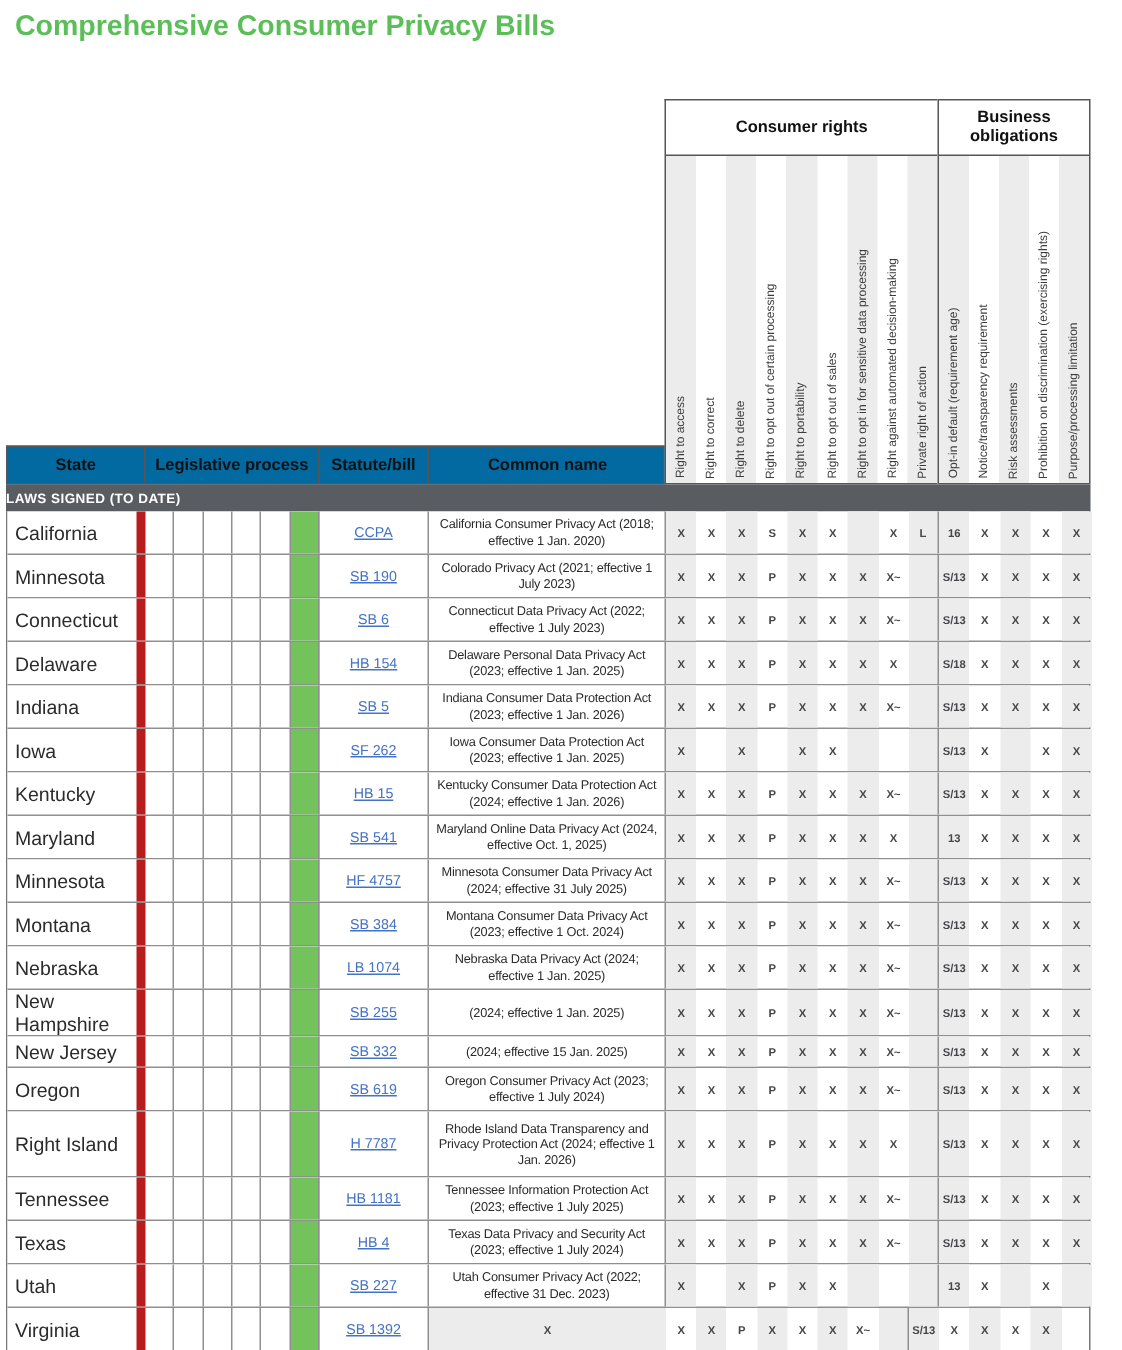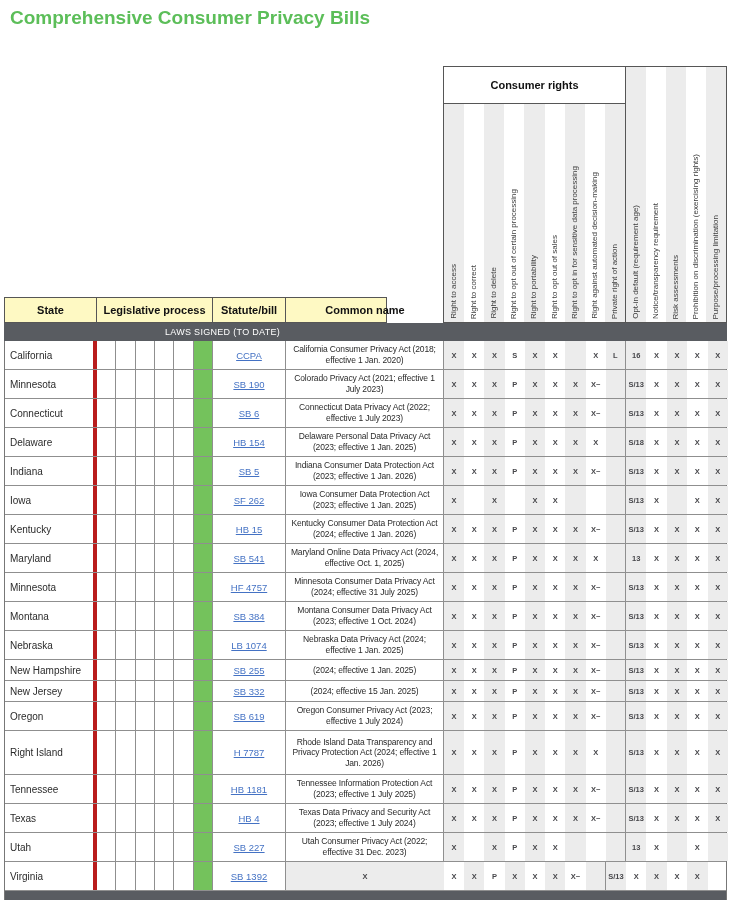--- a/index.html
+++ b/index.html
@@ -15,38 +15,38 @@
   .gtitle{height:37px;border-bottom:1.5px solid #565656;display:flex;align-items:center;justify-content:center;
     text-align:center;font-weight:bold;font-size:11px;line-height:1.15;color:#111;padding:0 4px}
   .labels{flex:1;display:grid}
   #labels-0{grid-template-columns:repeat(9,1fr)}
   #labels-1{grid-template-columns:repeat(5,1fr)}
   .vcell{display:flex;align-items:flex-end;justify-content:center;padding-bottom:3px;overflow:hidden}
   .vtext{writing-mode:vertical-rl;transform:rotate(180deg);font-size:8px;color:#3c3c3c;white-space:nowrap;line-height:1}
   .shade{background:#ECECEC}
 
   
-  .left-header{position:absolute;left:4px;top:297px;width:383px;height:26px;display:grid;
-    grid-template-columns:92px 116px 73px 158px;border:1.5px solid #565656;background:#fef9c3}
+  .left-header{position:absolute;left:4px;top:297px;width:439px;height:26px;display:grid;
+    grid-template-columns:92px 116px 73px 158px;border:1.5px solid #565656;background:#0369a1}
   .hcell{display:flex;align-items:center;justify-content:center;font-size:11px;font-weight:bold;color:#111;
     border-right:1.5px solid #565656}
   .hcell:last-child{border-right:none}
 
   
   .band{position:absolute;left:4px;top:323px;width:723px;height:18px;background:#595C61;display:flex;align-items:center}
-  .band span{width:437px;text-align:center;color:#fff;font-size:9px;font-weight:normal;letter-spacing:.3px}
+  .band span{width:437px;text-align:left;color:#fff;font-size:9px;font-weight:bold;letter-spacing:.3px}
 
   
   .rows{position:absolute;left:4px;top:341px;width:723px;border-left:1px solid #777;border-right:1px solid #777}
   .row{display:grid;grid-template-columns:92px 116px 73px 158px repeat(9,20.22px) repeat(5,20.4px);
     min-height:29px;border-bottom:1px solid #8f8f8f;align-items:stretch;background:#fff}
   .row.short{min-height:21px}
   .row.tall{min-height:44px}
   .cell{display:flex;align-items:center;justify-content:center}
-  .cell.state{justify-content:flex-start;padding-left:5px;font-size:10px;color:#2b2b2b;border-right:4px solid #b91c1c}
+  .cell.state{justify-content:flex-start;padding-left:5px;font-size:13px;color:#2b2b2b;border-right:6px solid #b91c1c}
   .legcells{display:grid;grid-template-columns:repeat(6,1fr)}
   .legcell{border-right:1px solid #8f8f8f}
   .legcell.done{background:#74C25C}
   .cell.bill{border-right:1px solid #8f8f8f}
   .link{font-size:9.5px;font-weight:400;color:#4472C4;text-decoration:underline}
   .cell.common{border-right:1px solid #8f8f8f;font-size:8.5px;letter-spacing:-0.15px;color:#2b2b2b;
     text-align:center;line-height:1.25;padding:2px 2px}
   .mark{font-size:7.5px;font-weight:bold;color:#47474b}
   .groupend{border-right:1px solid #8f8f8f}
   .bottom-band{height:12px;background:#595C61}
@@ -83,20 +83,21 @@
         </div>
         <div class="vcell">
           <div class="vtext">Right against automated decision-making</div>
         </div>
         <div class="vcell shade">
           <div class="vtext">Private right of action</div>
         </div>
       </div>
   </div>
   <div class="gbox business">
+    <div class="gtitle">Business obligations</div>
     <div class="labels" id="labels-1">
         <div class="vcell shade">
           <div class="vtext">Opt-in default (requirement age)</div>
         </div>
         <div class="vcell">
           <div class="vtext">Notice/transparency requirement</div>
         </div>
         <div class="vcell shade">
           <div class="vtext">Risk assessments</div>
         </div>

